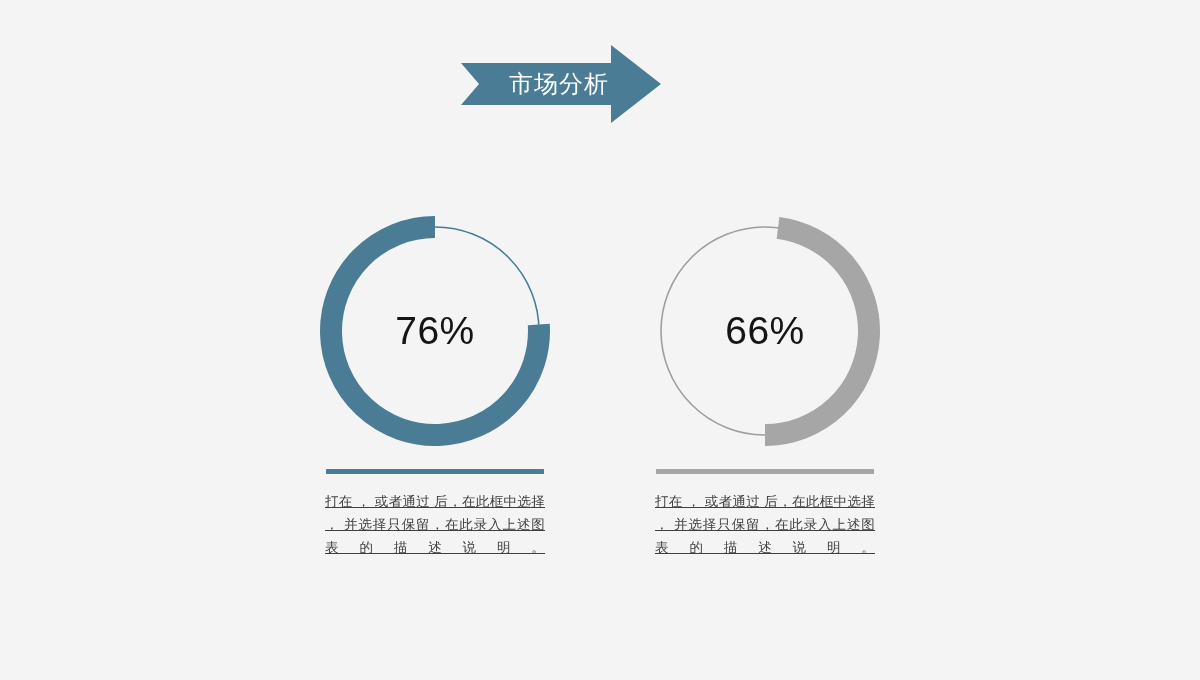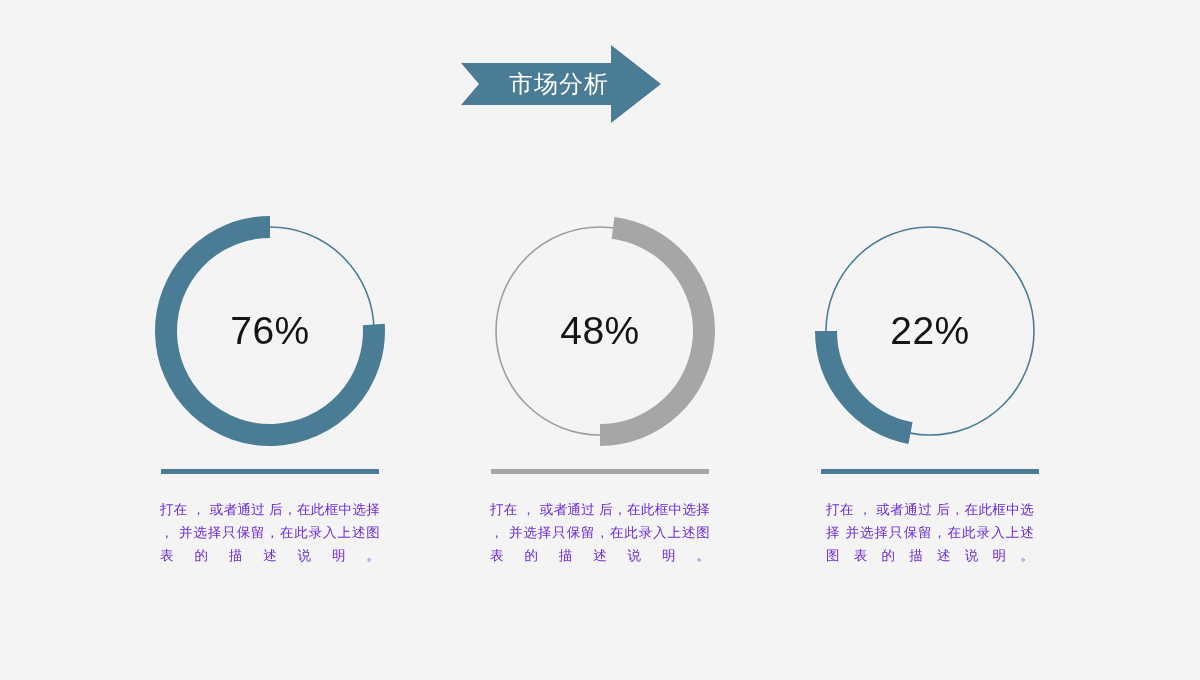--- a/index.html
+++ b/index.html
@@ -84,27 +84,28 @@
 
   .rule {
     width: 218px;
     height: 5px;
     margin-top: 13px;
     border-radius: 0.5px;
   }
 
   .caption {
     width: 220px;
-    margin-top: 24px;
+    margin-top: 16px;
     font-size: 13.5px;
     line-height: 23px;
-    color: #6d28d9;
+    color: #404040;
     text-align: justify;
     text-align-last: justify;
     letter-spacing: 0.2px;
+    text-decoration: underline;
   }
   .caption.narrow { width: 208px; }
 </style>
 </head>
 <body style="background: rgb(244, 244, 244);">
 
 <div class="slide">
 
   <div class="banner-wrap">
     <svg class="banner-svg" width="200" height="78" viewBox="0 0 200 78">
@@ -129,32 +130,21 @@
       <div class="rule" id="rule1" style="background: rgb(74, 125, 149);"></div>
       <div class="caption"> 打在 ， 或者通过 后，在此框中选择 ， 并选择只保留，在此录入上述图表的描述说明。</div>
     </div>
 
     <div class="col">
       <div class="donut-wrap">
         <svg class="donut-svg" width="250" height="250" viewBox="0 0 250 250">
           <circle cx="125" cy="125" r="104" fill="none" stroke="#9e9e9e" stroke-width="1.6"></circle>
           <path id="arc2" fill="none" stroke="#a6a6a6" stroke-width="22" d="M 125.00 229.00 A 104 104 0 0 0 138.03 21.82"></path>
         </svg>
-        <div class="donut-value">48%</div>
+        <div class="donut-value">66%</div>
       </div>
       <div class="rule" id="rule2" style="background: rgb(166, 166, 166);"></div>
       <div class="caption"> 打在 ， 或者通过 后，在此框中选择 ， 并选择只保留，在此录入上述图表的描述说明。</div>
     </div>
 
-    <div class="col">
-      <div class="donut-wrap">
-        <svg class="donut-svg" width="250" height="250" viewBox="0 0 250 250">
-          <circle cx="125" cy="125" r="104" fill="none" stroke="#4a7d95" stroke-width="1.6"></circle>
-          <path id="arc3" fill="none" stroke="#4a7d95" stroke-width="22" d="M 21.00 125.00 A 104 104 0 0 0 105.51 227.16"></path>
-        </svg>
-        <div class="donut-value">22%</div>
-      </div>
-      <div class="rule" id="rule3" style="background: rgb(74, 125, 149);"></div>
-      <div class="caption narrow"> 打在 ， 或者通过 后，在此框中选择 并选择只保留，在此录入上述图表的描述说明。</div>
-    </div>
 
   </div>
 </div>
 
 </body></html>

